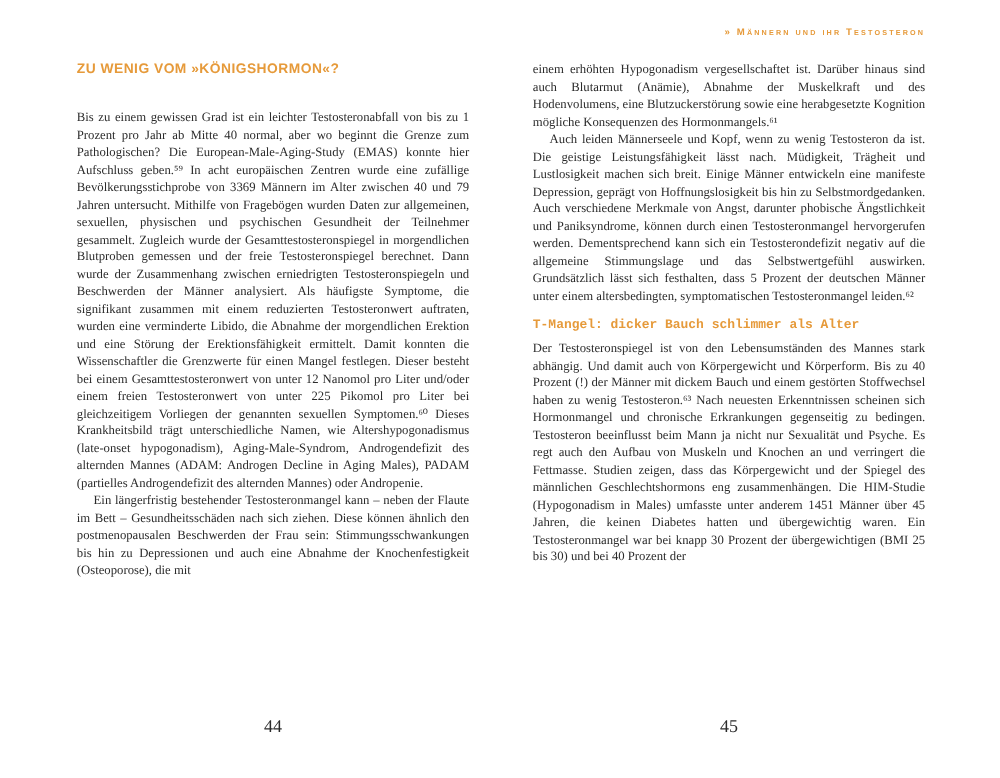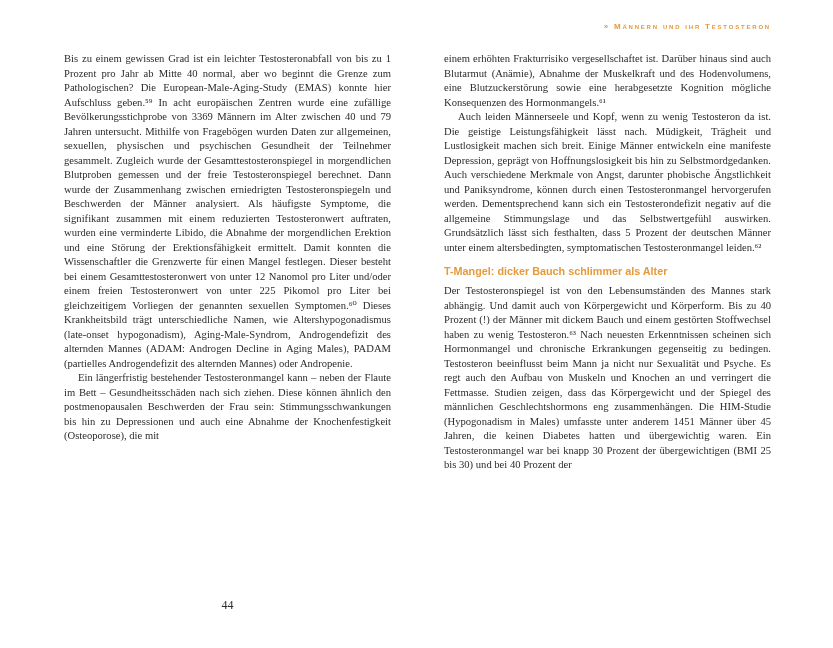--- a/index.html
+++ b/index.html
@@ -55,50 +55,52 @@
     line-height: 14.5px;
     text-align: justify;
     hyphens: auto;
     -webkit-hyphens: auto;
   }
   p.body.indent {
     text-indent: 14px;
     font-family: Liberation Serif, serif;
   }
   .subheading {
-    font-family: Liberation Sans, sans-serif;
+    font-family: Liberation Mono, monospace;
     font-weight: bold;
     font-size: 10.8px;
     line-height: 14px;
     color: var(--accent, #E69A3A);
     margin: 9px 0 6px 0;
   }
   .page-number {
     position: absolute;
     top: 546px;
     left: 0;
     right: 0;
     text-align: center;
-    font-size: 12px;
+    font-size: 15px;
     color: var(--text, #2b2b2b);
   }
 </style>
 </head>
 <body>
 
 <div class="spread">
 
   <div class="running-header">» Männern und ihr Testosteron</div>
 
   <div class="page left">
+    <h1 class="chapter-heading">ZU WENIG VOM »KÖNIGSHORMON«?</h1>
     <p class="body">Bis zu einem gewissen Grad ist ein leichter Testosteronabfall von bis zu 1 Prozent pro Jahr ab Mitte 40 normal, aber wo beginnt die Grenze zum Pathologischen? Die European-Male-Aging-Study (EMAS) konnte hier Aufschluss geben.⁵⁹ In acht europäischen Zentren wurde eine zufällige Bevölkerungsstichprobe von 3369 Männern im Alter zwischen 40 und 79 Jahren untersucht. Mithilfe von Fragebögen wurden Daten zur allgemeinen, sexuellen, physischen und psychischen Gesundheit der Teilnehmer gesammelt. Zugleich wurde der Gesamttestosteronspiegel in morgendlichen Blutproben gemessen und der freie Testosteronspiegel berechnet. Dann wurde der Zusammenhang zwischen erniedrigten Testosteronspiegeln und Beschwerden der Männer analysiert. Als häufigste Symptome, die signifikant zusammen mit einem reduzierten Testosteronwert auftraten, wurden eine verminderte Libido, die Abnahme der morgendlichen Erektion und eine Störung der Erektionsfähigkeit ermittelt. Damit konnten die Wissenschaftler die Grenzwerte für einen Mangel festlegen. Dieser besteht bei einem Gesamttestosteronwert von unter 12 Nanomol pro Liter und/oder einem freien Testosteronwert von unter 225 Pikomol pro Liter bei gleichzeitigem Vorliegen der genannten sexuellen Symptomen.⁶⁰ Dieses Krankheitsbild trägt unterschiedliche Namen, wie Altershypogonadismus (late-onset hypogonadism), Aging-Male-Syndrom, Androgendefizit des alternden Mannes (ADAM: Androgen Decline in Aging Males), PADAM (partielles Androgendefizit des alternden Mannes) oder Andropenie.</p>
     <p class="body indent">Ein längerfristig bestehender Testosteronmangel kann – neben der Flaute im Bett – Gesundheitsschäden nach sich ziehen. Diese können ähnlich den postmenopausalen Beschwerden der Frau sein: Stimmungsschwankungen bis hin zu Depressionen und auch eine Abnahme der Knochenfestigkeit (Osteoporose), die mit</p>
     <div class="page-number">44</div>
   </div>
 
   <div class="page right">
-    <p class="body">einem erhöhten Frakturrisiko vergesellschaftet ist. Darüber hinaus sind auch Blutarmut (Anämie), Abnahme der Muskelkraft und des Hodenvolumens, eine Blutzuckerstörung sowie eine herabgesetzte Kognition mögliche Konsequenzen des Hormonmangels.⁶¹</p>
+    <p class="body">einem erhöhten Hypogonadism vergesellschaftet ist. Darüber hinaus sind auch Blutarmut (Anämie), Abnahme der Muskelkraft und des Hodenvolumens, eine Blutzuckerstörung sowie eine herabgesetzte Kognition mögliche Konsequenzen des Hormonmangels.⁶¹</p>
     <p class="body indent">Auch leiden Männerseele und Kopf, wenn zu wenig Testosteron da ist. Die geistige Leistungsfähigkeit lässt nach. Müdigkeit, Trägheit und Lustlosigkeit machen sich breit. Einige Männer entwickeln eine manifeste Depression, geprägt von Hoffnungslosigkeit bis hin zu Selbstmordgedanken. Auch verschiedene Merkmale von Angst, darunter phobische Ängstlichkeit und Paniksyndrome, können durch einen Testosteronmangel hervorgerufen werden. Dementsprechend kann sich ein Testosterondefizit negativ auf die allgemeine Stimmungslage und das Selbstwertgefühl auswirken. Grundsätzlich lässt sich festhalten, dass 5 Prozent der deutschen Männer unter einem altersbedingten, symptomatischen Testosteronmangel leiden.⁶²</p>
     <h2 class="subheading">T-Mangel: dicker Bauch schlimmer als Alter</h2>
     <p class="body">Der Testosteronspiegel ist von den Lebensumständen des Mannes stark abhängig. Und damit auch von Körpergewicht und Körperform. Bis zu 40 Prozent (!) der Männer mit dickem Bauch und einem gestörten Stoffwechsel haben zu wenig Testosteron.⁶³ Nach neuesten Erkenntnissen scheinen sich Hormonmangel und chronische Erkrankungen gegenseitig zu bedingen. Testosteron beeinflusst beim Mann ja nicht nur Sexualität und Psyche. Es regt auch den Aufbau von Muskeln und Knochen an und verringert die Fettmasse. Studien zeigen, dass das Körpergewicht und der Spiegel des männlichen Geschlechtshormons eng zusammenhängen. Die HIM-Studie (Hypogonadism in Males) umfasste unter anderem 1451 Männer über 45 Jahren, die keinen Diabetes hatten und übergewichtig waren. Ein Testosteronmangel war bei knapp 30 Prozent der übergewichtigen (BMI 25 bis 30) und bei 40 Prozent der</p>
+    <div class="page-number">45</div>
   </div>
 
 </div>
 
 </body></html>

